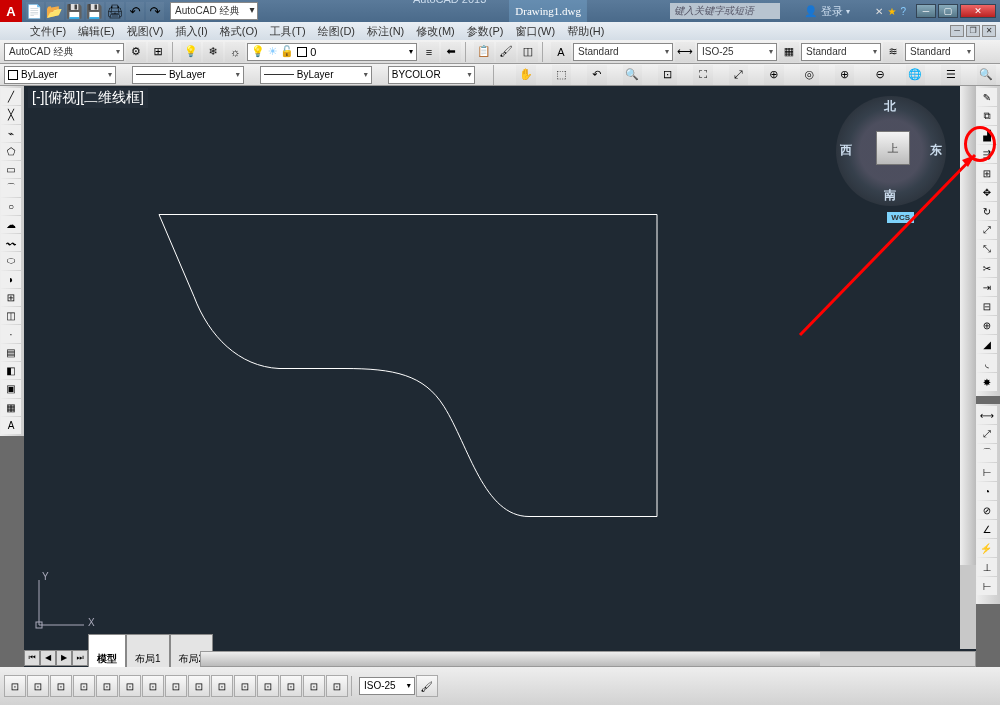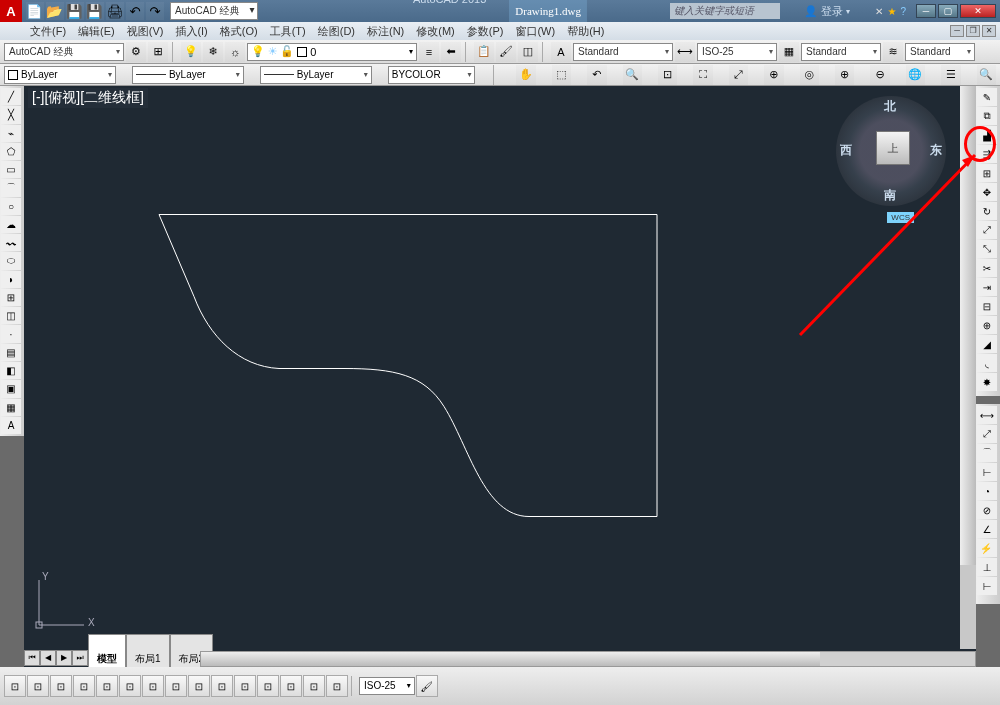--- a/index.html
+++ b/index.html
@@ -38,21 +38,21 @@
 .prop-combo::after { content:"▾"; position:absolute; right:3px; font-size:8px; color:#555;}
 
 .main-area { position: absolute; top: 86px; left: 24px; right: 24px; bottom: 38px; background: #1f2933; }
 .viewport-label { position:absolute; top:2px; left:4px; color:#fff; font-size:14px; background:rgba(40,50,62,.6); padding:1px 4px;}
 .drawing-svg { position:absolute; top:0; left:0; width:100%; height:100%; }
 .ucs { position:absolute; left:10px; bottom:30px; color:#aab; font-size:10px;}
 .viewcube { position:absolute; top:10px; right:30px; width:110px; height:110px; }
 .viewcube .ring { position:absolute; inset:0; border-radius:50%; background:radial-gradient(circle,#556 40%,#3a4450 55%,#2a3038 80%); opacity:.85;}
 .viewcube .face { position:absolute; top:35px; left:40px; width:34px; height:34px; background:linear-gradient(#f4f4f4,#bbb); border:1px solid #777; color:#444; font-size:11px; display:flex; align-items:center; justify-content:center;}
 .viewcube .dir { position:absolute; color:#cde; font-size:12px; font-weight:bold;}
-.wcs { position:absolute; top:126px; right:62px; background:#7dd3fc; color:#333; font-size:8px; padding:1px 4px;}
+.wcs { position:absolute; top:126px; right:62px; background:#7dd3fc; color:#333; font-size:8px; padding:1px 4px;font-weight:bold;}
 
 .left-toolbar, .right-toolbar1, .right-toolbar2 { position:absolute; top:86px; width:24px; background:linear-gradient(90deg,#eee,#ccc); display:flex; flex-direction:column; gap:1px; padding:2px 1px;}
 .left-toolbar { left:0; height:350px;}
 .right-toolbar1 { right:0; top:86px; height:310px;}
 .right-toolbar2 { right:0; top:404px; height:200px;}
 .vt-btn { width:20px; height:18px; border:1px solid transparent; display:flex;align-items:center;justify-content:center; font-size:10px;}
 
 .tabs { position:absolute; left:24px; bottom:38px; height:18px; display:flex; align-items:center; font-size:10px;}
 .tab-nav { width:16px; height:16px; background:#ddd; border:1px solid #888; text-align:center; font-size:8px; line-height:14px;}
 .tab { padding:17px 8px; background:#e4e4e4; border:1px solid #888; border-bottom:none;}

